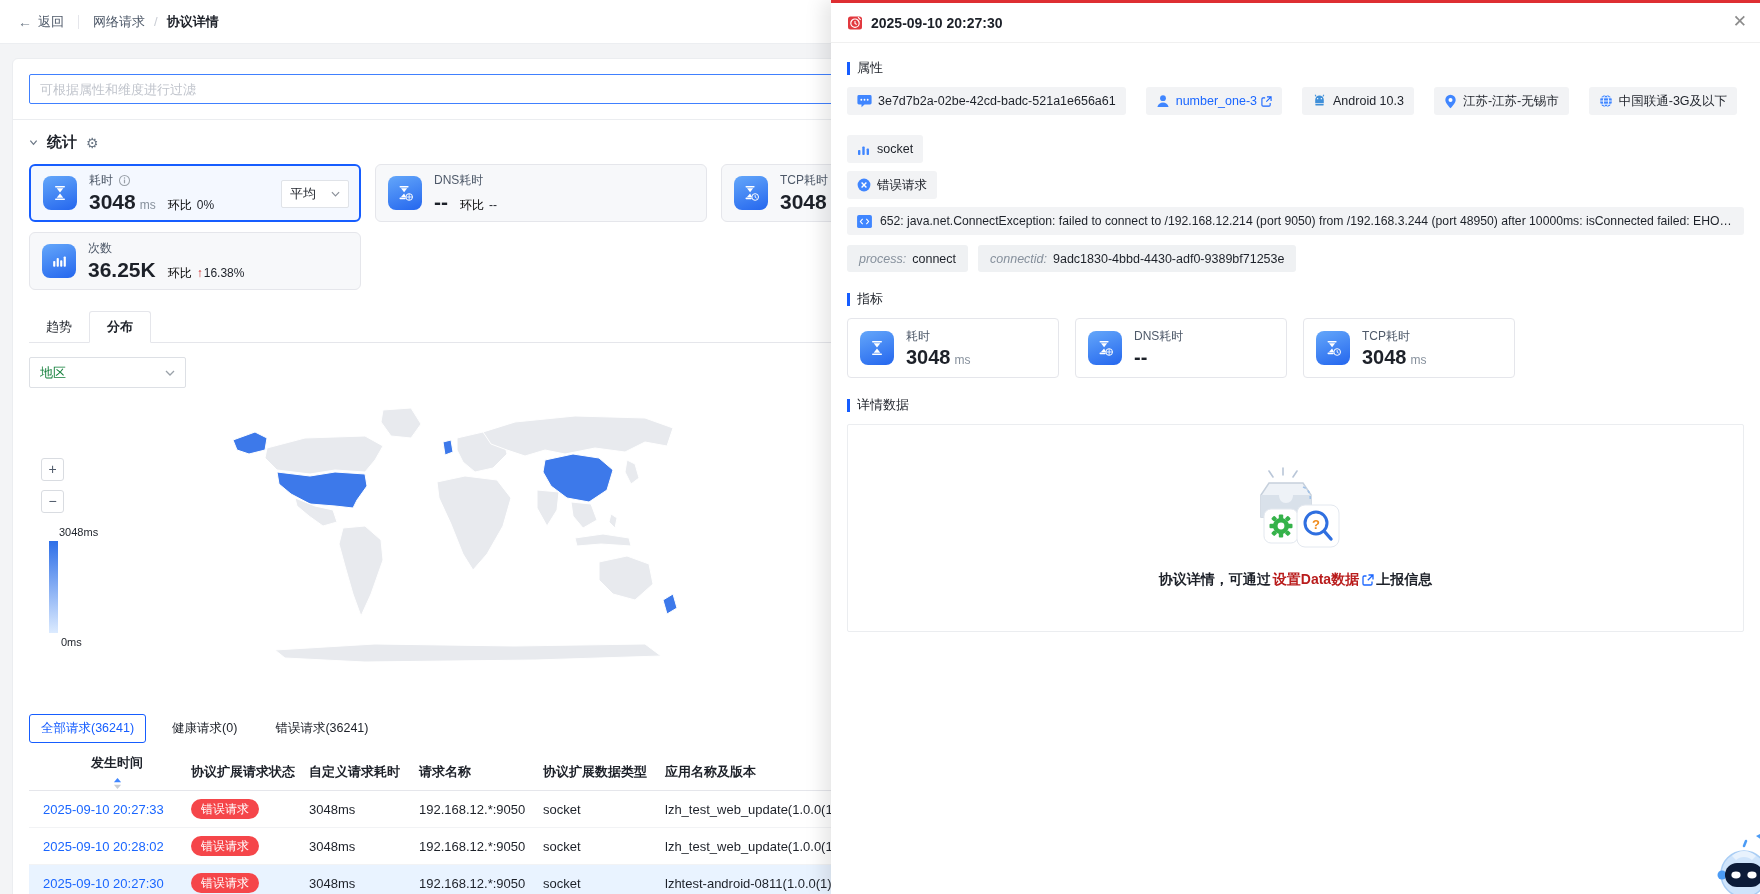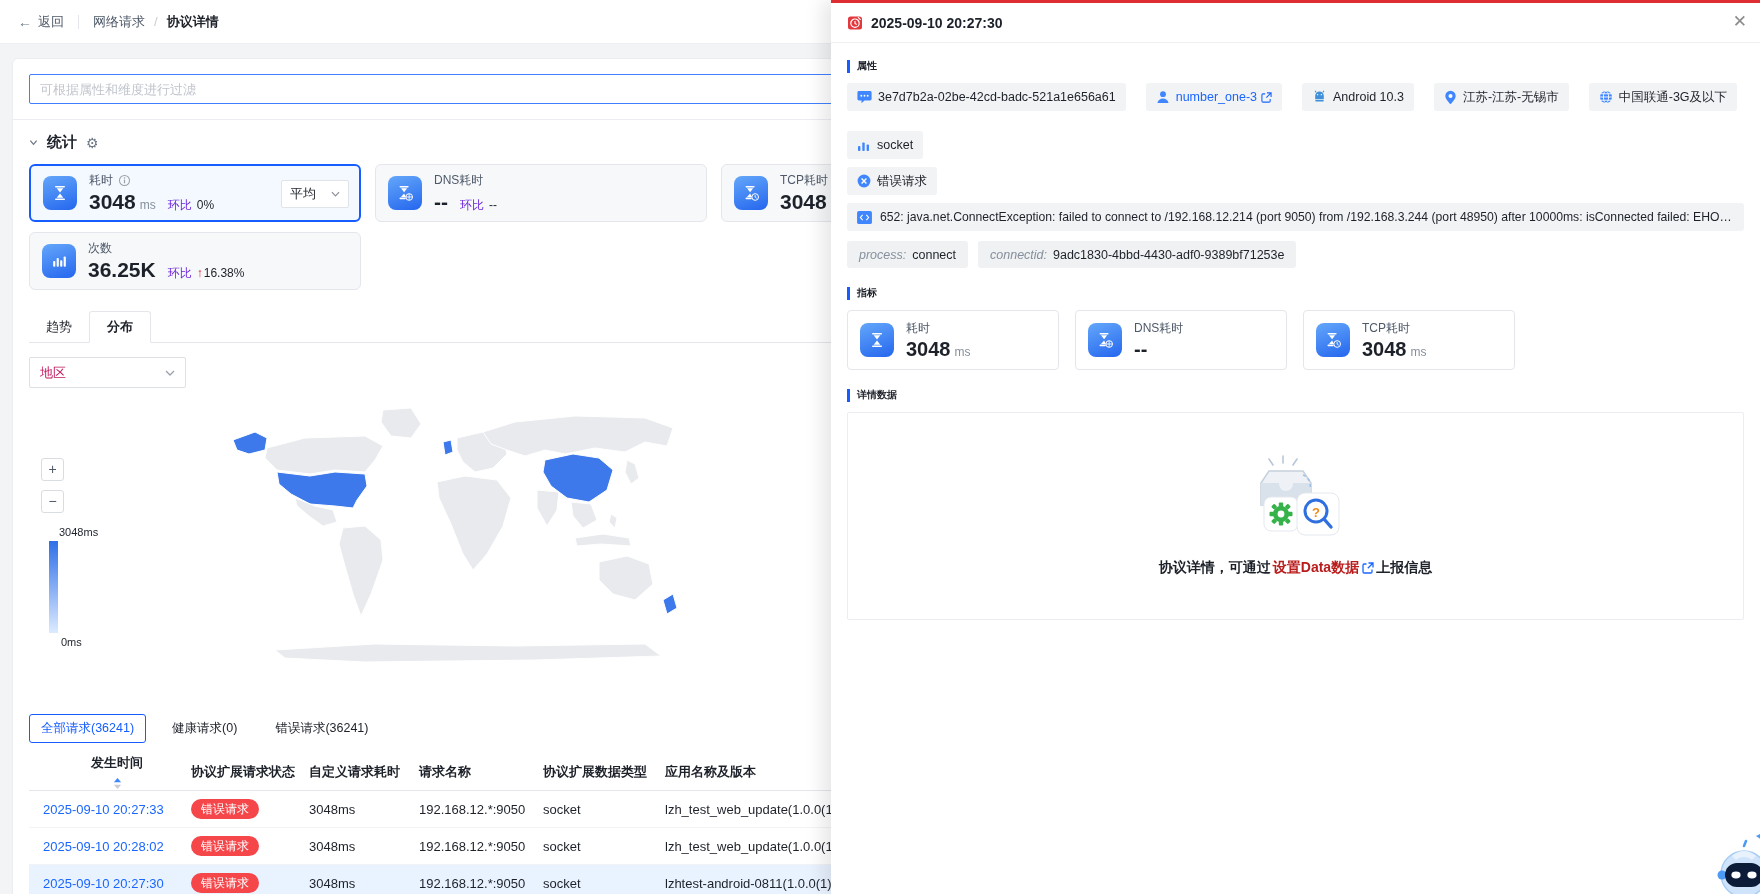--- a/index.html
+++ b/index.html
@@ -36,34 +36,34 @@
   .stat-card { width:332px; height:58px; border:1px solid #e5e6eb; background:#f7f8fa;
     border-radius:6px; display:flex; align-items:center; padding:0 12px; gap:12px; position:relative; }
   .stat-card.selected { border:2px solid #165dff; background:#f4f8ff; }
   .s-icon { width:34px; height:34px; border-radius:8px; flex:none;
     background:linear-gradient(160deg,#64a7fa,#2466ee);
     display:flex; align-items:center; justify-content:center; }
   .s-title { font-size:12px; color:#4e5969; display:flex; align-items:center; gap:5px; }
   .s-value-line { display:flex; align-items:baseline; margin-top:1px; }
   .s-value { font-size:21px; font-weight:bold; color:#1d2129; line-height:1.1; }
   .s-unit { font-size:12px; color:#86909c; margin-left:4px; }
-  .s-cmp { font-size:12px; color:#6d28d9; margin-left:12px; }
+  .s-cmp { font-size:12px; color:#000000; margin-left:12px; }
   .s-cmp-val { color:#1d2129; margin-left:5px; }
   .up-arrow { color:#cf2a2a; font-weight:bold; margin-left:5px; font-size:12px; }
   .avg-select { position:absolute; right:10px; top:14px; width:68px; height:28px;
     background:#fff; border:1px solid #e0e3e8; border-radius:2px; display:flex;
     align-items:center; justify-content:space-between; padding:0 8px; font-size:13px; cursor:pointer; }
   
   .view-tabs { display:flex; align-items:flex-end; margin-top:20px; border-bottom:1px solid #e5e6eb; height:33px; }
   .vtab { padding:6px 17px; font-size:13px; color:#1d2129; cursor:pointer; }
   .vtab.active { border:1px solid #e5e6eb; border-bottom:1px solid #fff; background:#fff;
     border-radius:3px 3px 0 0; font-weight:bold; margin-bottom:-1px; }
   .region-select { margin-top:14px; width:157px; height:31px; border:1px solid #dde0e5;
     border-radius:2px; display:flex; align-items:center; justify-content:space-between;
-    padding:0 10px; font-size:13px; color:#be185d; cursor:pointer; background:#fff; }
+    padding:0 10px; font-size:13px; color:#15803d; cursor:pointer; background:#fff; }
   
   .map-wrap { position:relative; height:302px; }
   .map-svg { position:absolute; left:186px; top:10px; }
   .zoom-btn { position:absolute; left:12px; width:23px; height:23px; border:1px solid #d9dce1;
     background:#fff; border-radius:3px; text-align:center; line-height:21px; font-size:14px;
     color:#4e5969; cursor:pointer; }
   .zoom-in { top:70px; } .zoom-out { top:102px; }
   .legend { position:absolute; left:14px; top:138px; font-size:11px; color:#1d2129; }
   .legend-max { margin-left:16px; }
   .legend-bar { width:9px; height:92px; margin:3px 0 3px 6px;
@@ -86,21 +86,21 @@
   
   .drawer { position:absolute; left:831px; top:0; width:929px; height:894px; background:#fff;
     border-top:3px solid #de2e32; box-shadow:-8px 0 18px rgba(0,0,0,.10); }
   .d-head { height:40px; display:flex; align-items:center; gap:8px; padding:0 16px;
     border-bottom:1px solid #f0f0f0; position:relative; }
   .d-title { font-size:14px; font-weight:bold; }
   .d-close { position:absolute; right:13px; top:8px; font-size:17px; color:#8c8c8c; cursor:pointer; }
   .d-body { padding:10px 16px; }
   .sec-head2 { display:flex; align-items:center; gap:7px; margin:6px 0 10px; }
   .sec-bar { width:3px; height:13px; background:#165dff; }
-  .sec-title2 { font-size:10px; font-weight:bold; }
+  .sec-title2 { font-size:13px; font-weight:normal; }
   .chip-row { display:flex; flex-wrap:wrap; gap:20px; }
   .chip { display:inline-flex; align-items:center; gap:6px; background:#f2f3f5; border-radius:3px;
     height:28px; padding:0 10px; font-size:12.5px; color:#1d2129; white-space:nowrap; }
   .chip-link { color:#1a66ff; cursor:pointer; display:inline-flex; align-items:center; gap:4px; }
   .err-msg-chip { margin-top:8px; background:#f2f3f5; border-radius:3px; height:28px;
     display:flex; align-items:center; gap:8px; padding:0 10px; font-size:12.2px; color:#1d2129;
     white-space:nowrap; overflow:hidden; }
   .err-msg-text { overflow:hidden; text-overflow:ellipsis; }
   .kv-row { display:flex; gap:10px; margin-top:10px; }
   .kv-chip { background:#eff1f3; border-radius:3px; height:27px; display:inline-flex;

